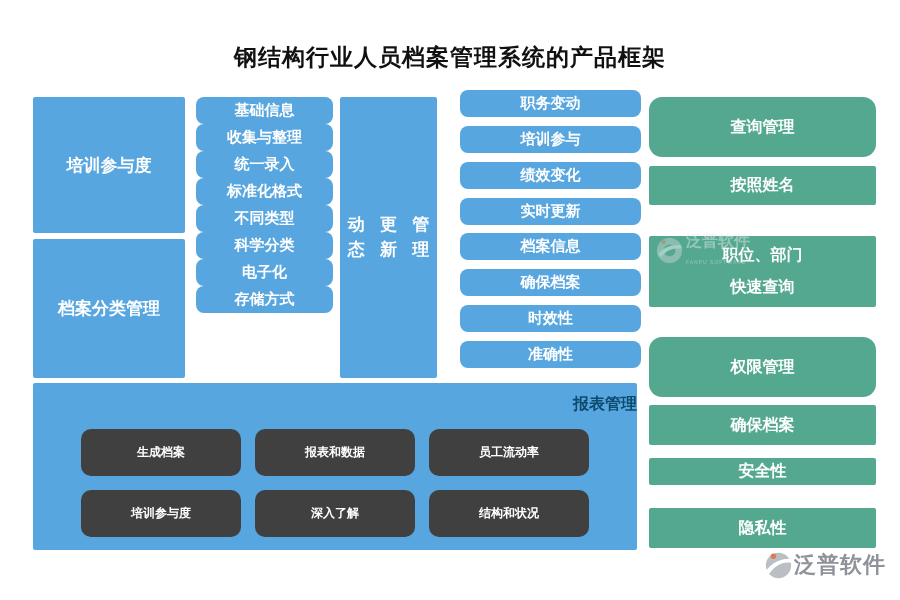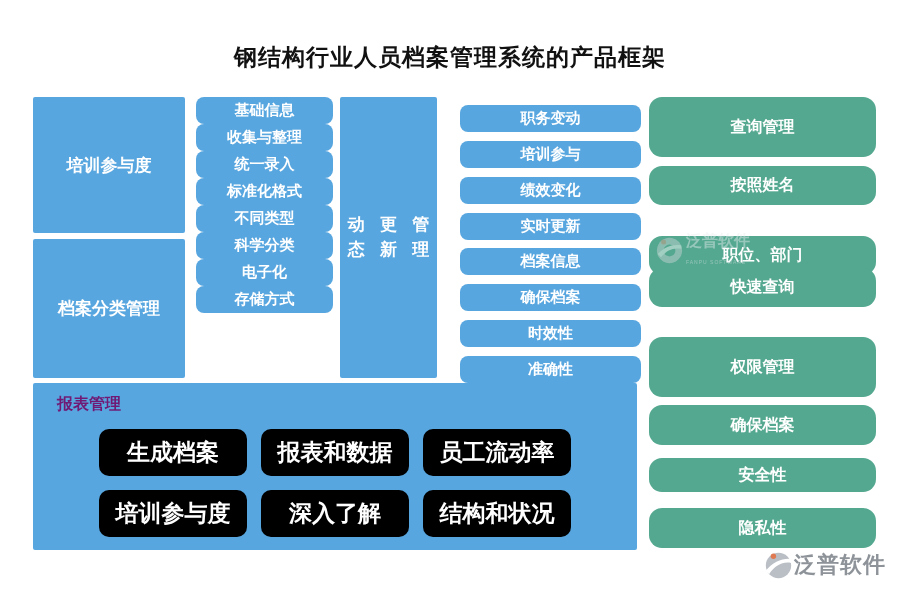--- a/index.html
+++ b/index.html
@@ -21,62 +21,62 @@
     font-weight: bold; display: flex; align-items: center; justify-content: center;
     text-align: center;
   }
   .bigbox { font-size: 17px; border-radius: 2px; }
 
   .g-basic   { left: 33px;  top: 97px;  width: 152px; height: 136px; }
   .g-archive { left: 33px;  top: 239px; width: 152px; height: 139px; }
 
   .col { position: absolute; display: flex; flex-direction: column; justify-content: space-between; }
   .col2 { left: 196px; top: 97px; width: 137px; height: 216px; }
-  .col4 { left: 460px; top: 105px; width: 181px; height: 278px; }
+  .col4 { left: 460px; top: 90px; width: 181px; height: 278px; }
 
   .btn {
     background: #58a6df; color: #ffffff; font-weight: bold;
     display: flex; align-items: center; justify-content: center;
     text-align: center; border-radius: 8px; font-size: 15px;
   }
   .col2 .btn { height: 29px; }
   .col4 .btn { height: 27px; }
 
   .g-dynamic {
     left: 340px; top: 97px; width: 97px; height: 281px;
     flex-direction: row; font-size: 17px; line-height: 1.45;
   }
 
   .rightcol-item { left: 649px; width: 227px; background: #54a88f; color: #fff;
     position: absolute; font-weight: bold; display: flex; align-items: center;
     justify-content: center; text-align: center; }
   .green-head { height: 60px; border-radius: 13px; font-size: 16px; }
-  .green-btn  { border-radius: 13px; font-size: 16px; }
+  .green-btn  { border-radius: 2px; font-size: 16px; }
   .q-head { top: 97px; }
   .q1 { top: 166px; height: 39px; }
   .q2 { top: 219px; height: 39px; margin-top: 17px; }
   .q3 { top: 268px; height: 39px; }
   .p-head { top: 337px; }
   .p1 { top: 405px; height: 40px; }
-  .p2 { top: 458px; height: 34px; }
+  .p2 { top: 458px; height: 27px; }
   .p3 { top: 508px; height: 40px; }
 
   .report-box {
     position: absolute; left: 33px; top: 383px; width: 604px; height: 167px;
     background: #58a6df; border-radius: 2px;
   }
   .report-title {
-    margin-top: 11px; text-align: left; color: #701a75; font-weight: bold; font-size: 16px; padding-left: 24px;
+    margin-top: 11px; text-align: right; color: #0c4a6e; font-weight: bold; font-size: 16px; padding-left: 24px;
   }
   .report-row {
     display: flex; justify-content: center; gap: 14px; margin-top: 14px;
   }
   .report-btn {
-    width: 148px; height: 47px; background: #000000; color: #fff; font-weight: bold;
-    font-size: 23px; border-radius: 10px;
+    width: 160px; height: 47px; background: #404040; color: #fff; font-weight: bold;
+    font-size: 12px; border-radius: 10px;
     display: flex; align-items: center; justify-content: center; text-align: center;
   }
 
   .watermark {
     position: absolute; left: 656px; top: 234px; width: 120px; height: 32px;
     opacity: 0.45; display: flex; align-items: center; gap: 3px; pointer-events: none;
   }
   .watermark .wm-text { color: #e9edf0; font-weight: bold; font-size: 16px; line-height: 1; }
   .watermark .wm-sub { color: #dfe5e8; font-size: 5px; letter-spacing: 1px; }
 

